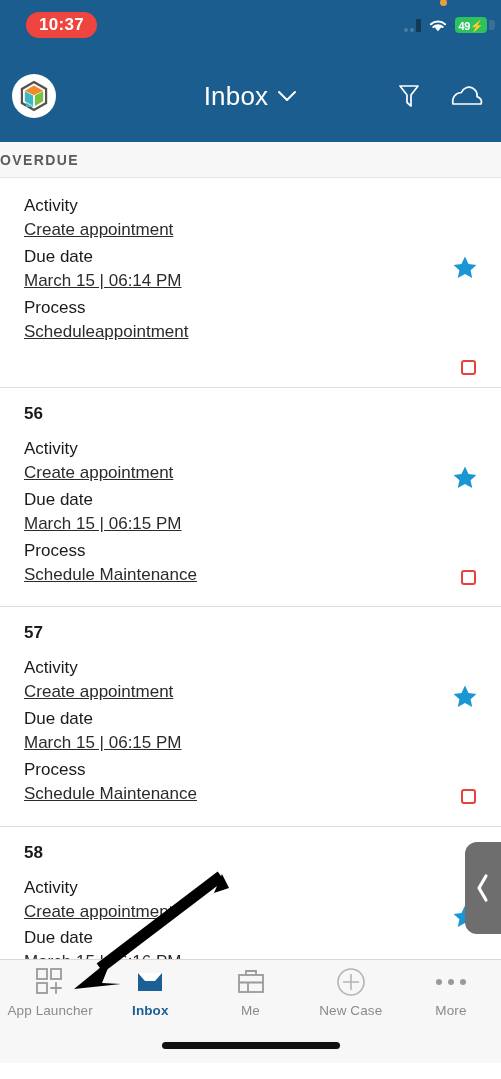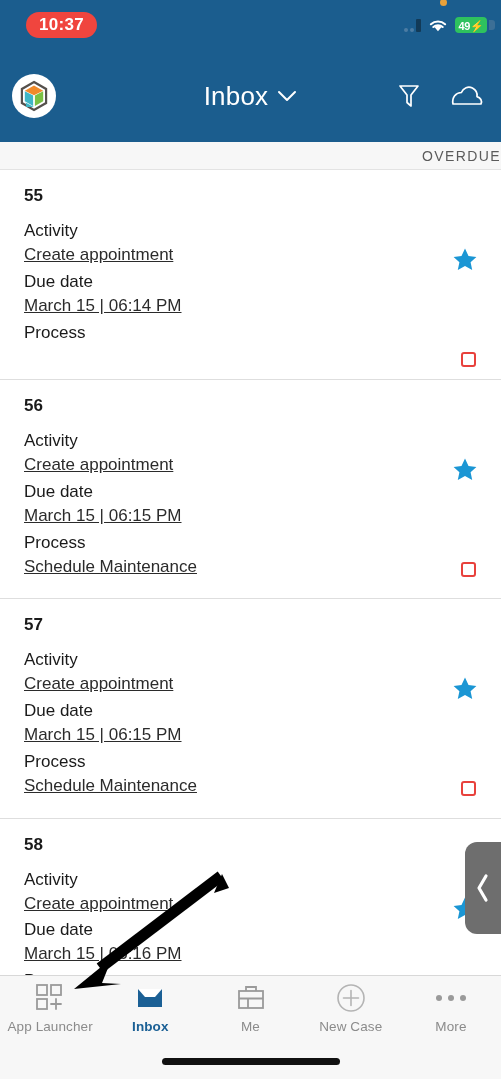--- a/index.html
+++ b/index.html
@@ -103,24 +103,24 @@
   }
   .chev-down { width:20px; height:12px; }
   .appbar-actions {
     margin-left:auto;
     display:flex; align-items:center; gap:30px;
     z-index:2;
   }
 
   
   .section-head {
-    height:28px;
+    height:36px;
     background:#f7f7f7;
     border-bottom:1px solid #e3e3e3;
-    display:flex; align-items:center; justify-content:flex-end;
+    display:flex; align-items:center; justify-content:flex-start;font-weight:bold;
   }
   .section-head span {
     font-size:14px;
     color:#5b5b5b;
     letter-spacing:1.4px;
   }
 
   
   .list {
     position:relative;
@@ -187,21 +187,21 @@
     position:absolute;
     left:0; top:0;
     width:501px; height:1079px;
     pointer-events:none;
     z-index:8;
   }
 
   
   .bottomnav {
     position:absolute;
-    left:0; bottom:0;
+    left:0; bottom:16px;
     width:501px;
     height:104px;
     background:#f7f7f7;
     border-top:1px solid #d8d8d8;
     z-index:7;
   }
   .navrow {
     display:flex;
     height:70px;
     align-items:flex-start;
@@ -291,26 +291,26 @@
     </div>
   </div>
 
   <div class="section-head">
     <span>OVERDUE</span>
   </div>
 
   <div class="list">
 
     <div class="card">
-      <div class="rec-id">55</div>
       <div class="f-label">Activity</div>
       <div class="f-value">Create appointment</div>
       <div class="f-label">Due date</div>
       <div class="f-value">March 15 | 06:14 PM</div>
       <div class="f-label">Process</div>
+      <div class="f-value">Scheduleappointment</div>
       <svg class="star" width="24" height="23" viewBox="0 0 24 23">
         <polygon points="12,0.6 15.5,8 23.4,8.9 17.6,14.3 19.2,22 12,18.1 4.8,22 6.4,14.3 0.6,8.9 8.5,8" fill="#1b96d4"></polygon>
       </svg>
       <div class="sq"></div>
     </div>
 
     <div class="card">
       <div class="rec-id">56</div>
       <div class="f-label">Activity</div>
       <div class="f-value">Create appointment</div>

